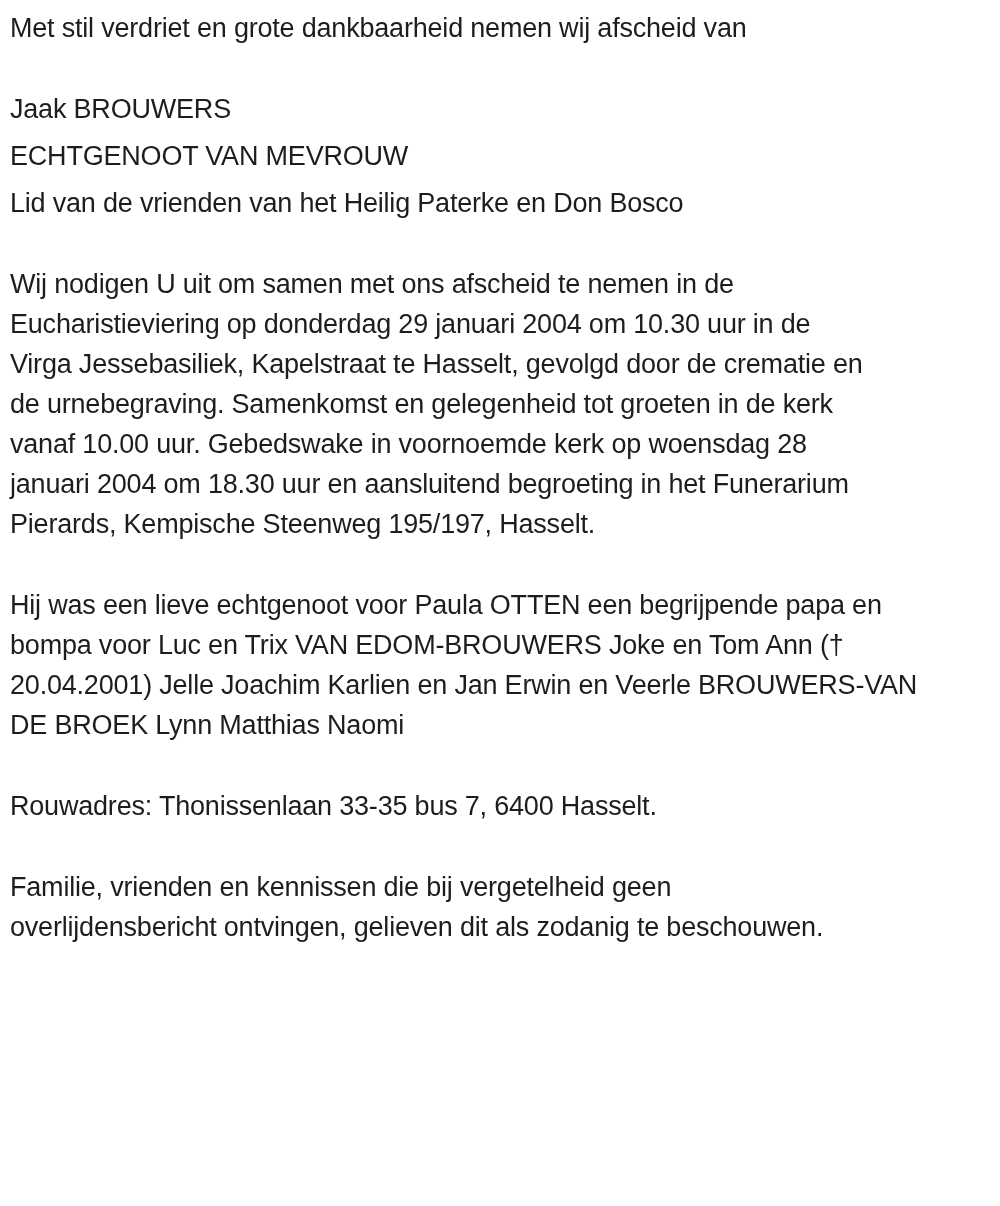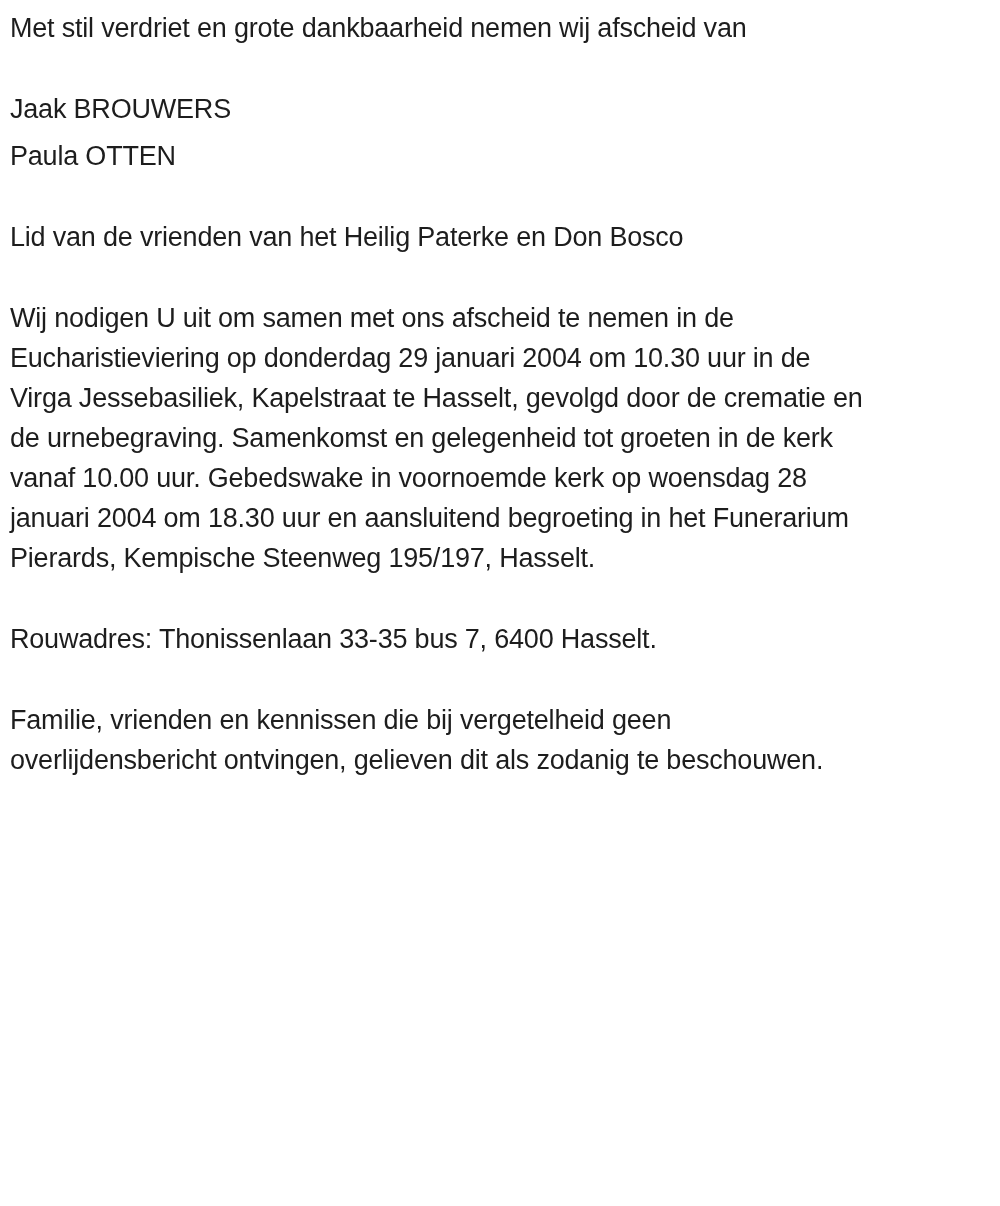--- a/index.html
+++ b/index.html
@@ -34,33 +34,37 @@
 </head>
 <body>
 
 <div class="page">
 
   <p class="para">Met stil verdriet en grote dankbaarheid nemen wij afscheid van</p>
 
 
   <p class="para tight bold">Jaak BROUWERS</p>
 
+  <p class="para tight">ECHTGENOOT VAN MEVROUW</p>
 
-  <p class="para">Paula OTTEN</p>
 
   <p class="para">Lid van de vrienden van het Heilig Paterke en Don Bosco</p>
 
 
   <p class="para">Wij nodigen U uit om samen met ons afscheid te nemen in de
 Eucharistieviering op donderdag 29 januari 2004 om 10.30 uur in de
 Virga Jessebasiliek, Kapelstraat te Hasselt, gevolgd door de crematie en
 de urnebegraving. Samenkomst en gelegenheid tot groeten in de kerk
 vanaf 10.00 uur. Gebedswake in voornoemde kerk op woensdag 28
 januari 2004 om 18.30 uur en aansluitend begroeting in het Funerarium
 Pierards, Kempische Steenweg 195/197, Hasselt.</p>
 
+  <p class="para">Hij was een lieve echtgenoot voor Paula OTTEN een begrijpende papa en
+bompa voor Luc en Trix VAN EDOM-BROUWERS Joke en Tom Ann (†
+20.04.2001) Jelle Joachim Karlien en Jan Erwin en Veerle BROUWERS-VAN
+DE BROEK Lynn Matthias Naomi</p>
 
   <p class="para">Rouwadres: Thonissenlaan 33-35 bus 7, 6400 Hasselt.</p>
 
   <p class="para">Familie, vrienden en kennissen die bij vergetelheid geen
 overlijdensbericht ontvingen, gelieven dit als zodanig te beschouwen.</p>
 
 </div>
 
 </body></html>

